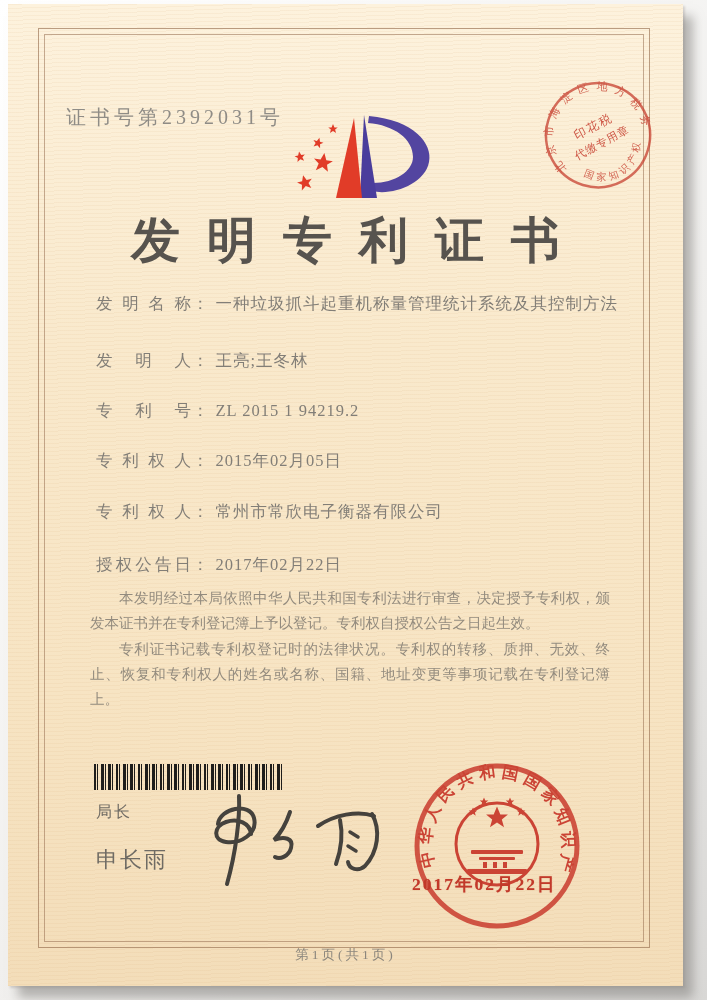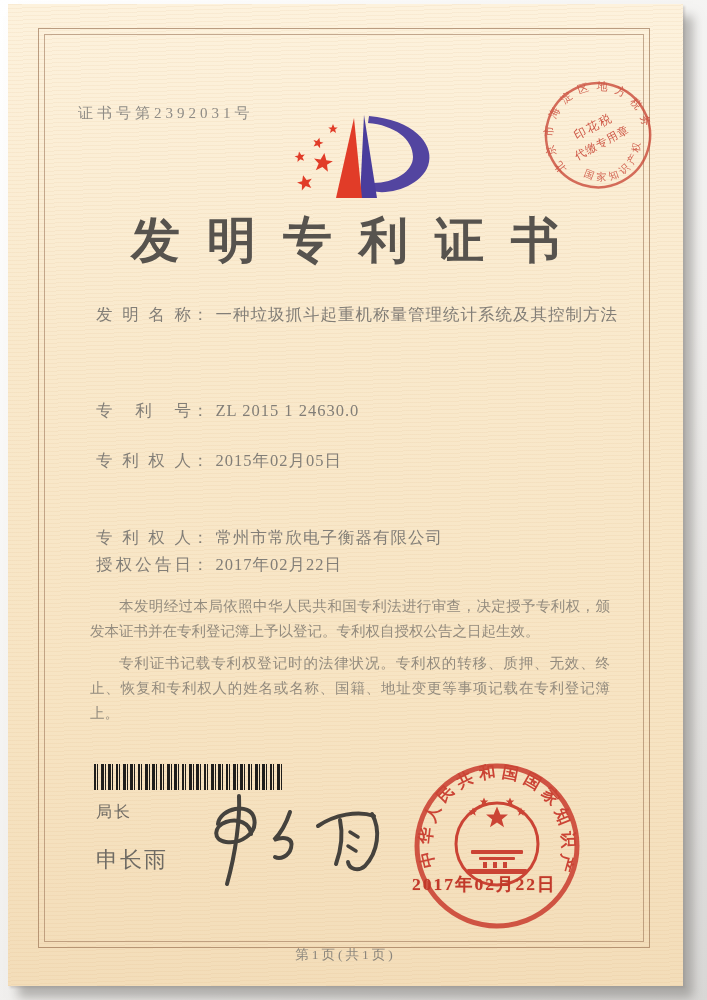--- a/index.html
+++ b/index.html
@@ -13,38 +13,38 @@
     background:
       repeating-linear-gradient(178deg, rgba(214,168,116,0.10) 0 1px, rgba(255,255,255,0) 1px 4px),
       linear-gradient(180deg,#fdf2dd 0%, #f9e9cc 35%, #f7e4c3 70%, #f3ddb9 100%);
     box-shadow: 10px 12px 10px rgba(130,128,124,0.55), 2px 2px 2px rgba(160,156,150,0.35);
   }
 
   .frame-outer { position:absolute; left:30px; top:24px; right:33px; bottom:38px;
     border:1px solid rgba(150,110,80,0.65); }
   .frame-inner { position:absolute; inset:5px; border:1px solid rgba(150,110,80,0.55); }
 
-  .cert-no { position:absolute; left:70px; top:100px; font-size:15px; letter-spacing:4px;
+  .cert-no { position:absolute; left:58px; top:100px; font-size:20px; letter-spacing:4px;
     color:#8f8c86; }
 
   .logo { position:absolute; left:268px; top:106px; }
 
   .tax-stamp { position:absolute; left:526px; top:66px; transform:rotate(-28deg); opacity:.9; }
 
   .title { position:absolute; left:0; top:204px; width:100%; text-align:center;
     font-size:49px; font-weight:600; color:#57534e; letter-spacing:0.55em; text-indent:0.55em; }
 
   .field-row { position:absolute; left:88px; font-size:16.5px; color:#827e77; letter-spacing:1px; white-space:nowrap; }
   .field-label { display:inline-block; width:96px; text-align:justify; text-align-last:justify; }
   .field-colon { display:inline-block; margin-right:6px; }
-  .row-0{ top:289px;margin-top:11px; } .row-1{ top:346px; } .row-2{ top:396px; }
-  .row-3{ top:446px; } .row-4{ top:497px;margin-top:26px; } .row-5{ top:550px; }
+  .row-0{ top:289px; } .row-1{ top:346px; } .row-2{ top:396px; }
+  .row-3{ top:446px; } .row-4{ top:497px; } .row-5{ top:550px; }
 
   .body-text { position:absolute; left:82px; top:582px; width:520px; color:#938b7e; }
-  .body-text p { font-size:14.5px; line-height:1.7; text-indent:2em; text-align:justify; margin-bottom:2px;margin-top:8px; }
+  .body-text p { font-size:14.5px; line-height:1.7; text-indent:2em; text-align:justify; margin-bottom:2px; }
 
   .barcode { position:absolute; left:86px; top:760px; width:188px; height:26px;
     background:repeating-linear-gradient(90deg,
       #1e1d1b 0 2px, transparent 2px 3px,
       #1e1d1b 3px 4px, transparent 4px 7px,
       #1e1d1b 7px 10px, transparent 10px 11px,
       #1e1d1b 11px 12px, transparent 12px 14px,
       #1e1d1b 14px 17px, transparent 17px 18px,
       #1e1d1b 18px 19px, transparent 19px 22px); }
 
@@ -104,22 +104,25 @@
       <text x="65" y="59" font-size="12" fill="#c84434" text-anchor="middle" letter-spacing="2">印花税</text>
       <text x="65" y="77" font-size="11" fill="#c84434" text-anchor="middle" letter-spacing="1">代缴专用章</text>
     </svg>
   </div>
 
   <div class="title">发明专利证书</div>
 
   <div class="field-row row-0">
     <span class="field-label">发明名称</span><span class="field-colon">：</span><span>一种垃圾抓斗起重机称量管理统计系统及其控制方法</span>
   </div>
+  <div class="field-row row-1">
+    <span class="field-label">发明人</span><span class="field-colon">：</span><span>王亮;王冬林</span>
+  </div>
   <div class="field-row row-2">
-    <span class="field-label">专利号</span><span class="field-colon">：</span><span>ZL 2015 1 24630.0</span>
+    <span class="field-label">专利号</span><span class="field-colon">：</span><span>ZL 2015 1 94219.2</span>
   </div>
   <div class="field-row row-3">
     <span class="field-label">专利权人</span><span class="field-colon">：</span><span>2015年02月05日</span>
   </div>
   <div class="field-row row-4">
     <span class="field-label">专利权人</span><span class="field-colon">：</span><span>常州市常欣电子衡器有限公司</span>
   </div>
   <div class="field-row row-5">
     <span class="field-label">授权公告日</span><span class="field-colon">：</span><span>2017年02月22日</span>
   </div>

